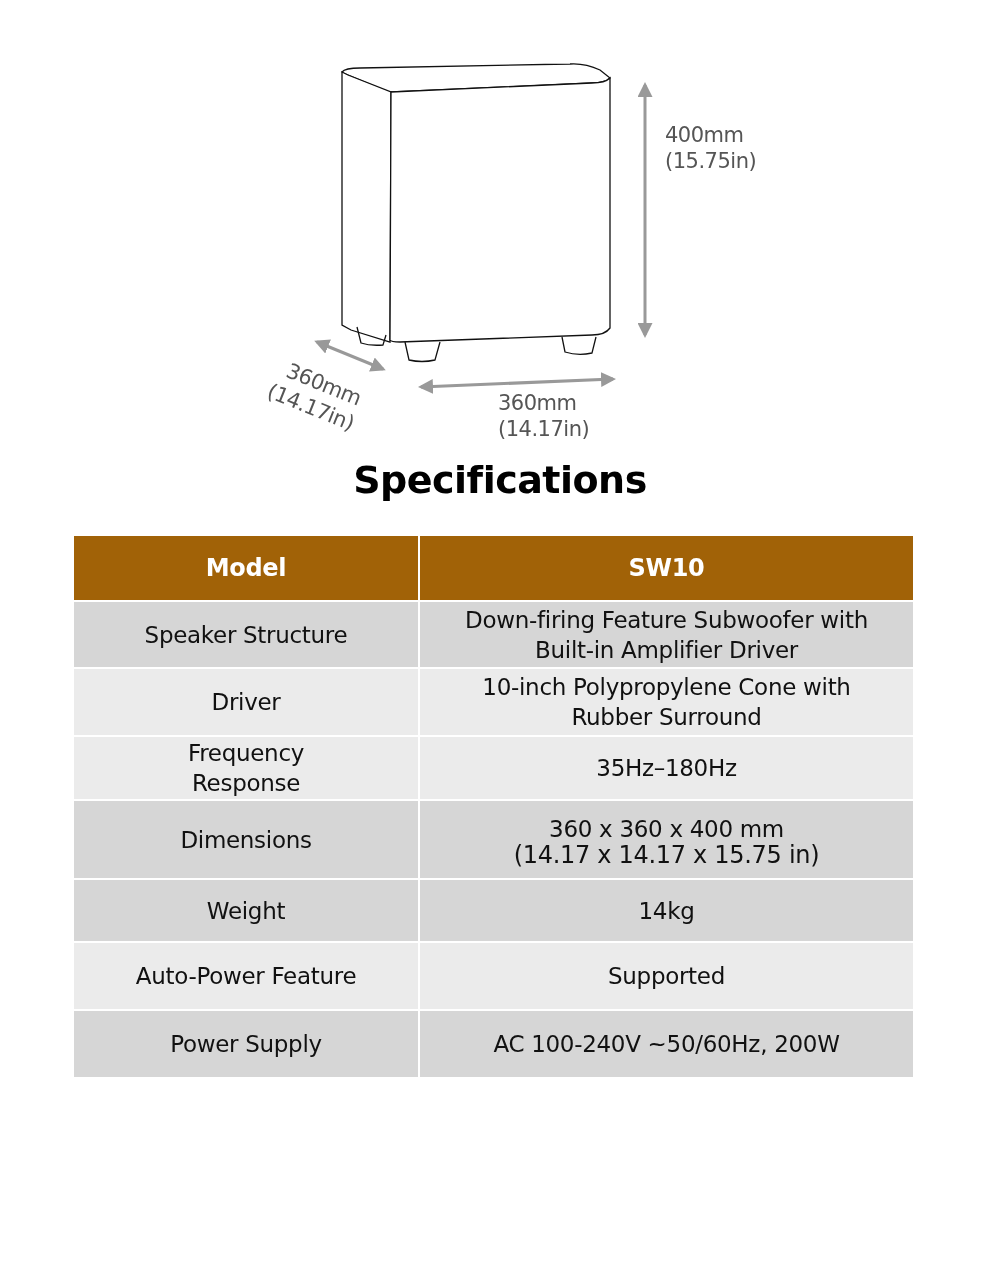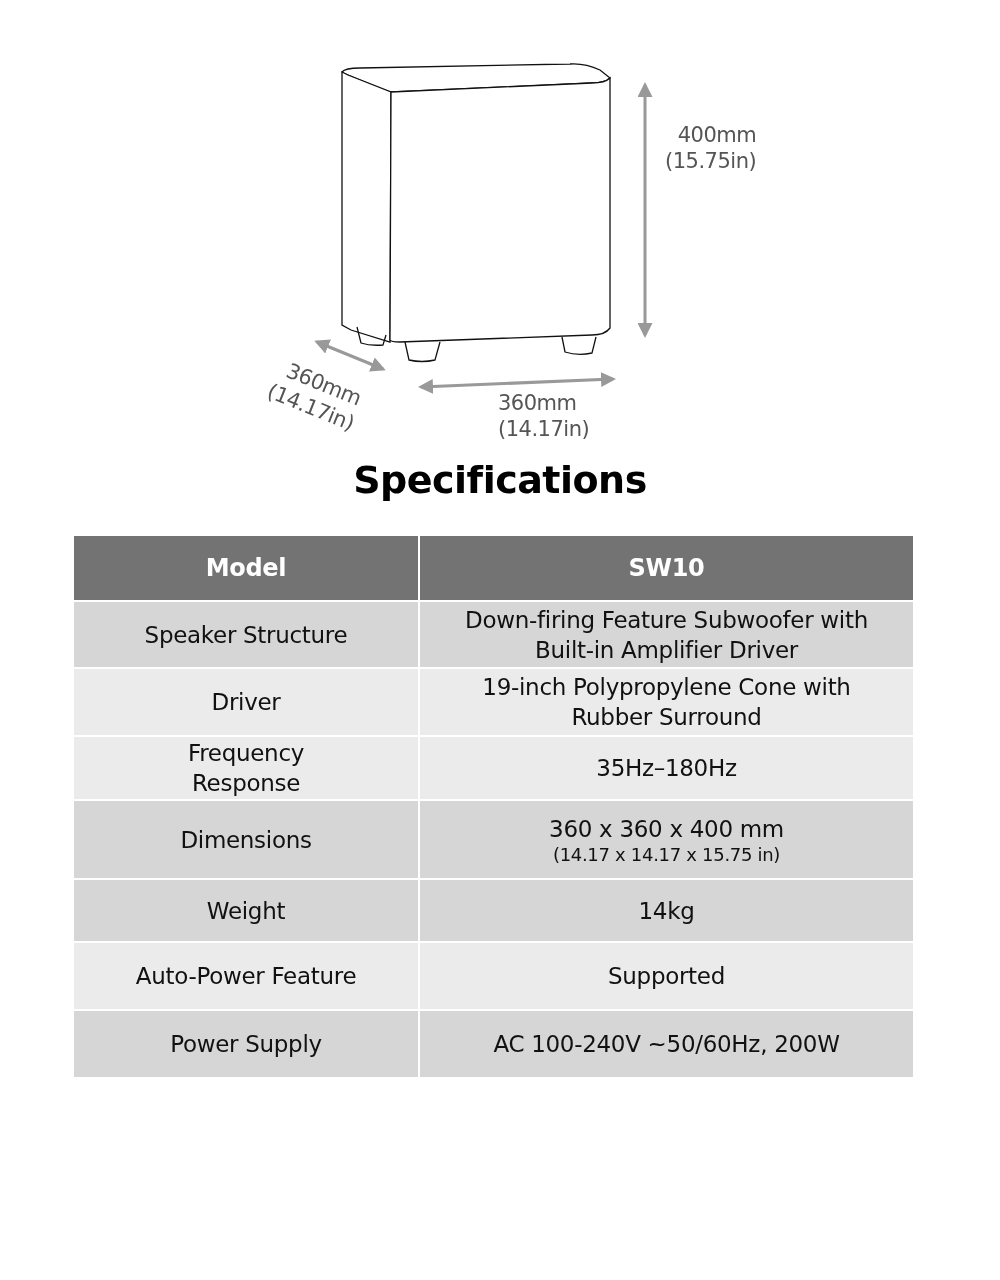--- a/index.html
+++ b/index.html
@@ -1,36 +1,36 @@
 <!DOCTYPE html>
 <html><head>
 <meta charset="utf-8">
 <style>
   html, body { margin:0; padding:0; background:#ffffff; }
   body { width:1000px; height:1280px; position:relative; overflow:hidden;
          font-family:"Liberation Sans", "DejaVu Sans", sans-serif; color:#111; }
   .diagram { position:absolute; left:0; top:0; width:1000px; height:450px; }
   .dim-label { position:absolute; color:#555; font-size:21px; line-height:26px;
                font-family:"DejaVu Sans", sans-serif; letter-spacing:-0.5px; }
-  .dim-height { left:665px; top:122px;text-align:right; }
+  .dim-height { left:665px; top:122px; }
   .dim-width { left:498px; top:390px; }
   .dim-depth { left:283px; top:354px; transform:rotate(22deg); transform-origin:left top; }
   .title { position:absolute; top:458px; left:0; width:1000px; text-align:center;
            font-size:38px; font-weight:bold; color:#000;
            font-family:"DejaVu Sans", sans-serif; letter-spacing:-0.5px; }
   table.spec { position:absolute; left:74px; top:536px; width:843px;
                border-collapse:separate; border-spacing:2px; margin:-2px; }
   table.spec td, table.spec th { text-align:center; vertical-align:middle; padding:0 8px;
                 font-family:"DejaVu Sans", sans-serif; font-size:23px; line-height:30px;
                 color:#111; letter-spacing:-0.3px; }
-  table.spec th { background:#737373; color:#fff; font-weight:bold; height:64px; font-size:24px; }
+  table.spec th { background:#a16207; color:#fff; font-weight:bold; height:64px; font-size:24px; }
   table.spec td.k { width:224px; }
   tr.dark td { background:#d6d6d6; }
   tr.light td { background:#ebebeb; }
-  .sub { display:block; font-size:18px; line-height:22px; }
+  .sub { display:block; font-size:24px; line-height:22px; }
 </style>
 </head>
 <body>
 
 <div class="diagram">
   <svg width="1000" height="450" viewBox="0 0 1000 450">
     <defs>
       <marker id="ah" viewBox="0 0 10 10" refX="8" refY="5" markerWidth="5" markerHeight="5" orient="auto-start-reverse">
         <path d="M0,0 L10,5 L0,10 z" fill="#999"></path>
       </marker>
@@ -76,21 +76,21 @@
       <th>SW10</th>
     </tr>
   </thead>
   <tbody>
     <tr class="dark" style="height:65px">
       <td class="k">Speaker Structure</td>
       <td style="padding:0 30px">Down-firing Feature Subwoofer with Built-in Amplifier Driver</td>
     </tr>
     <tr class="light" style="height:66px">
       <td class="k">Driver</td>
-      <td style="padding:0 40px">19-inch Polypropylene Cone with Rubber Surround</td>
+      <td style="padding:0 40px">10-inch Polypropylene Cone with Rubber Surround</td>
     </tr>
     <tr class="light" style="height:62px">
       <td class="k" style="padding:0 60px">Frequency Response</td>
       <td>35Hz–180Hz</td>
     </tr>
     <tr class="dark" style="height:77px">
       <td class="k">Dimensions</td>
       <td>
         <span>360 x 360 x 400 mm</span>
         <span class="sub">(14.17 x 14.17 x 15.75 in)</span>

